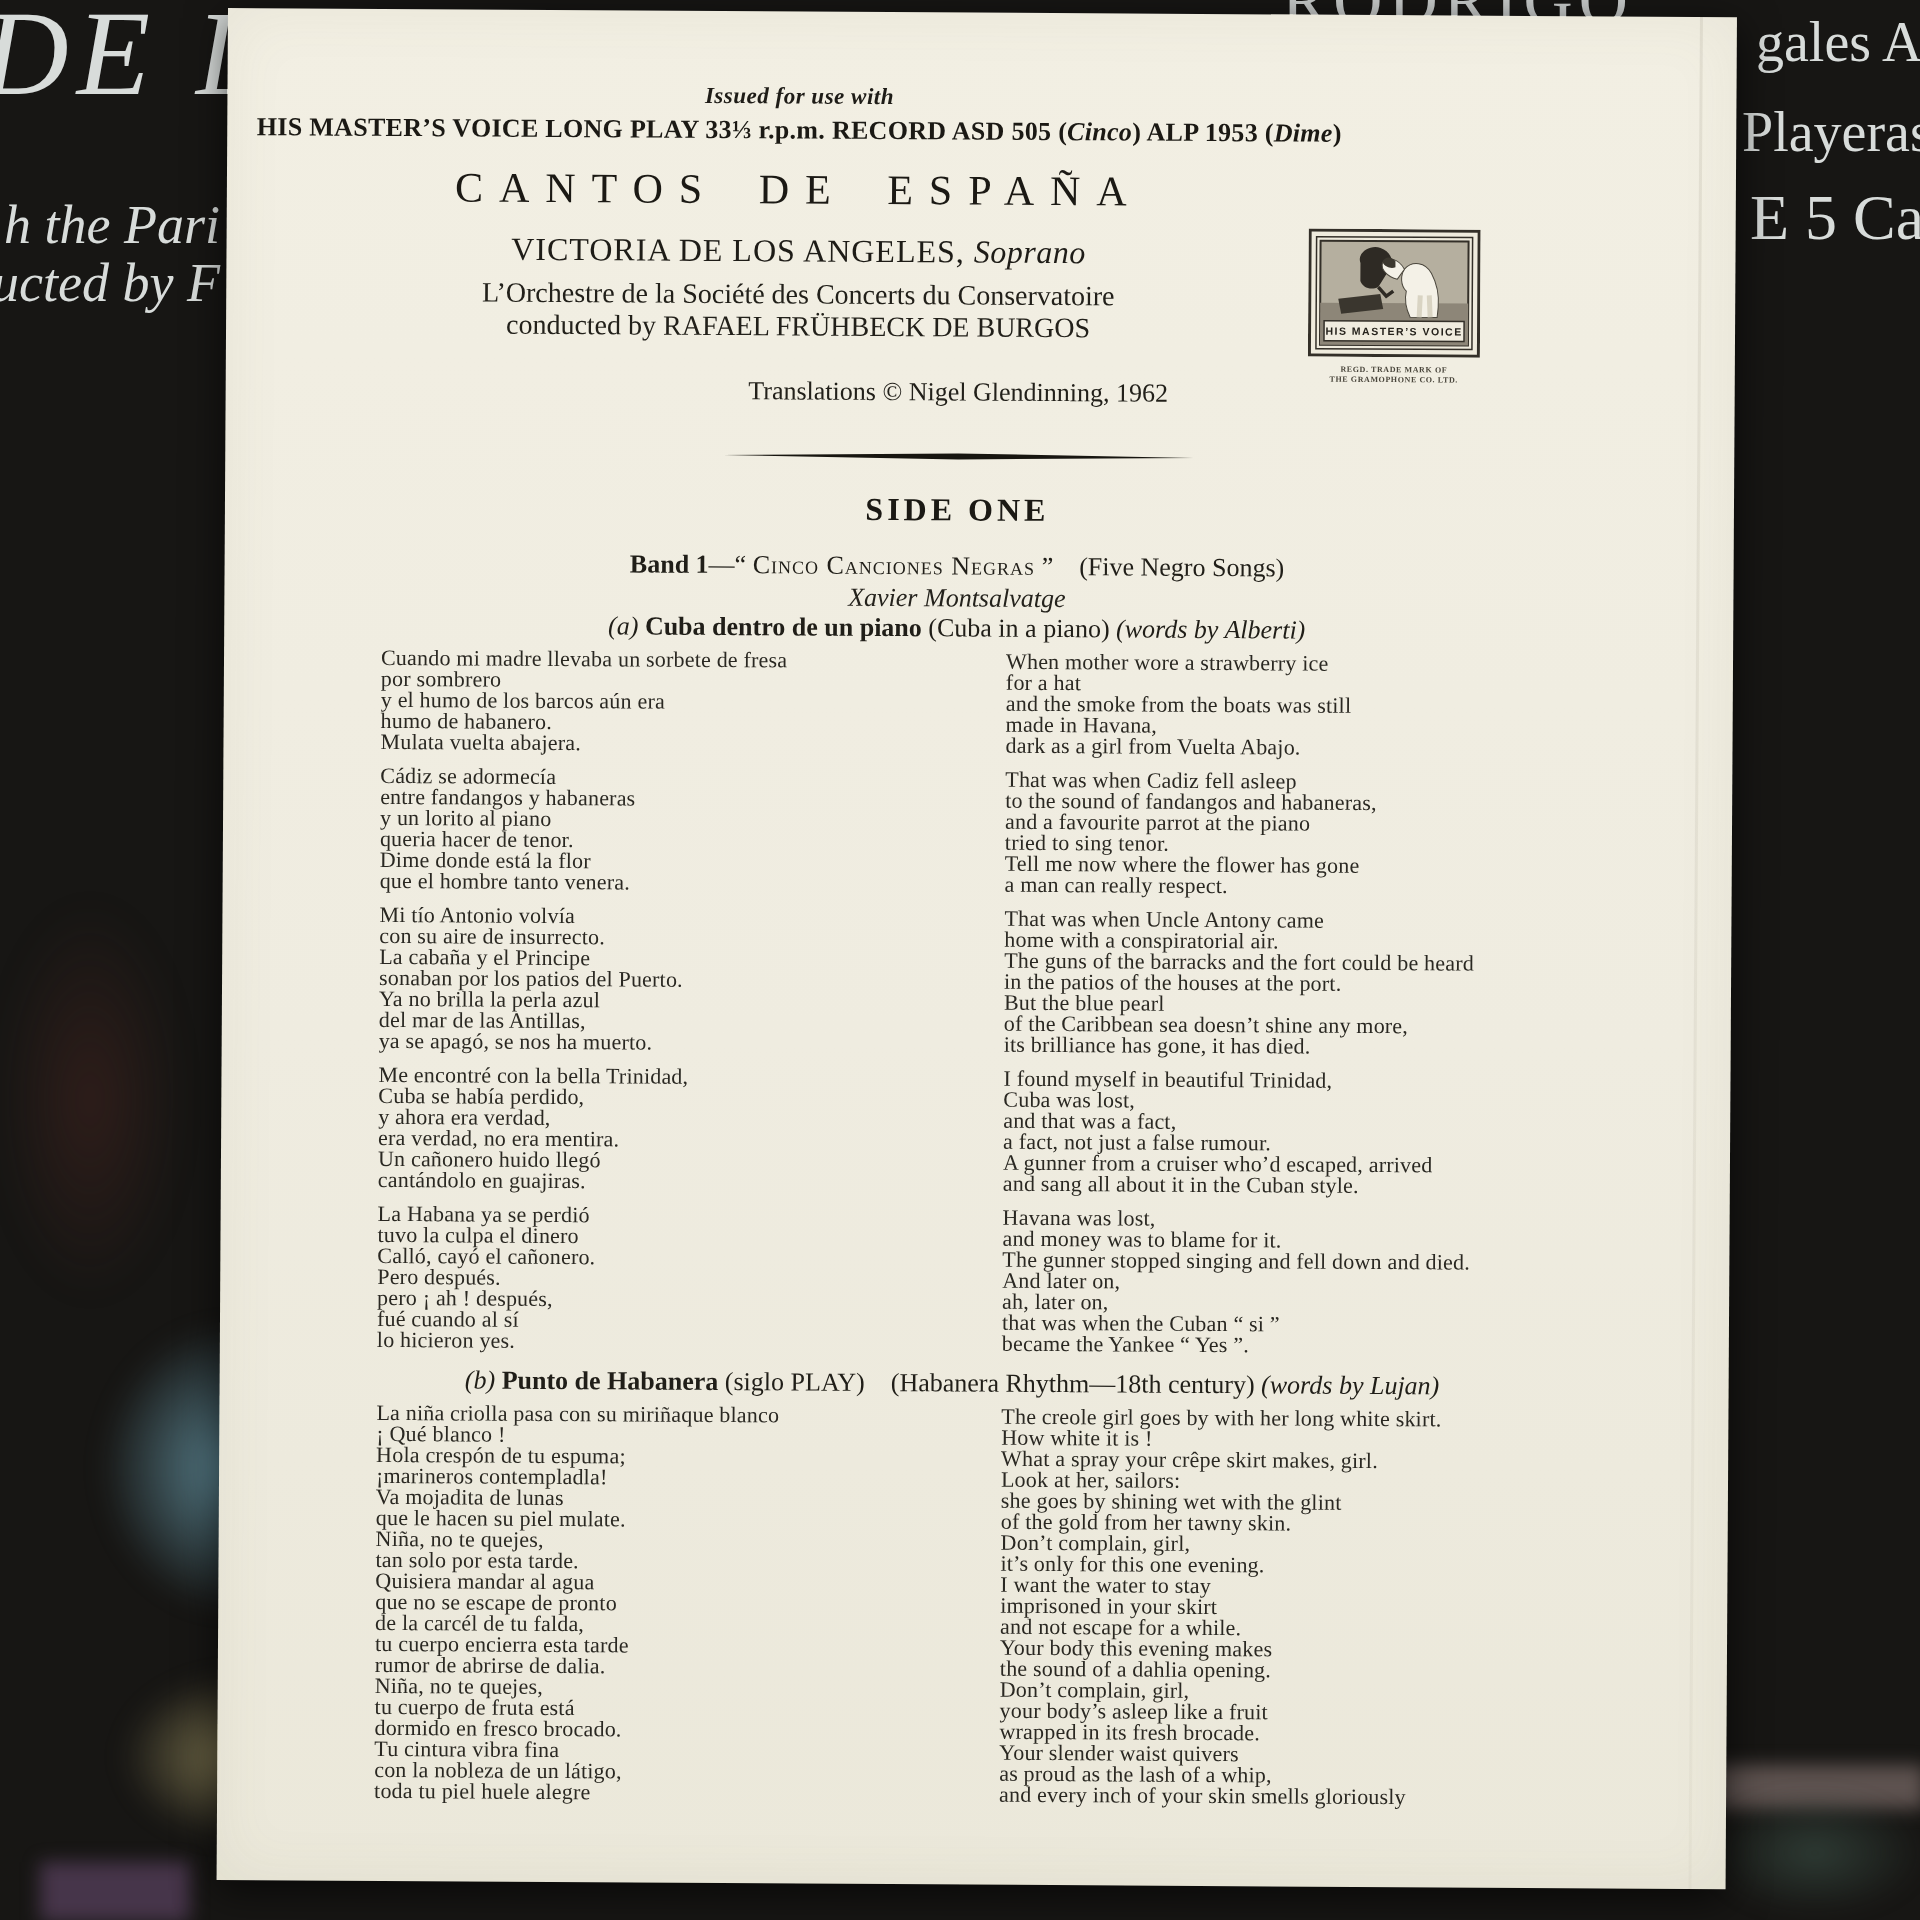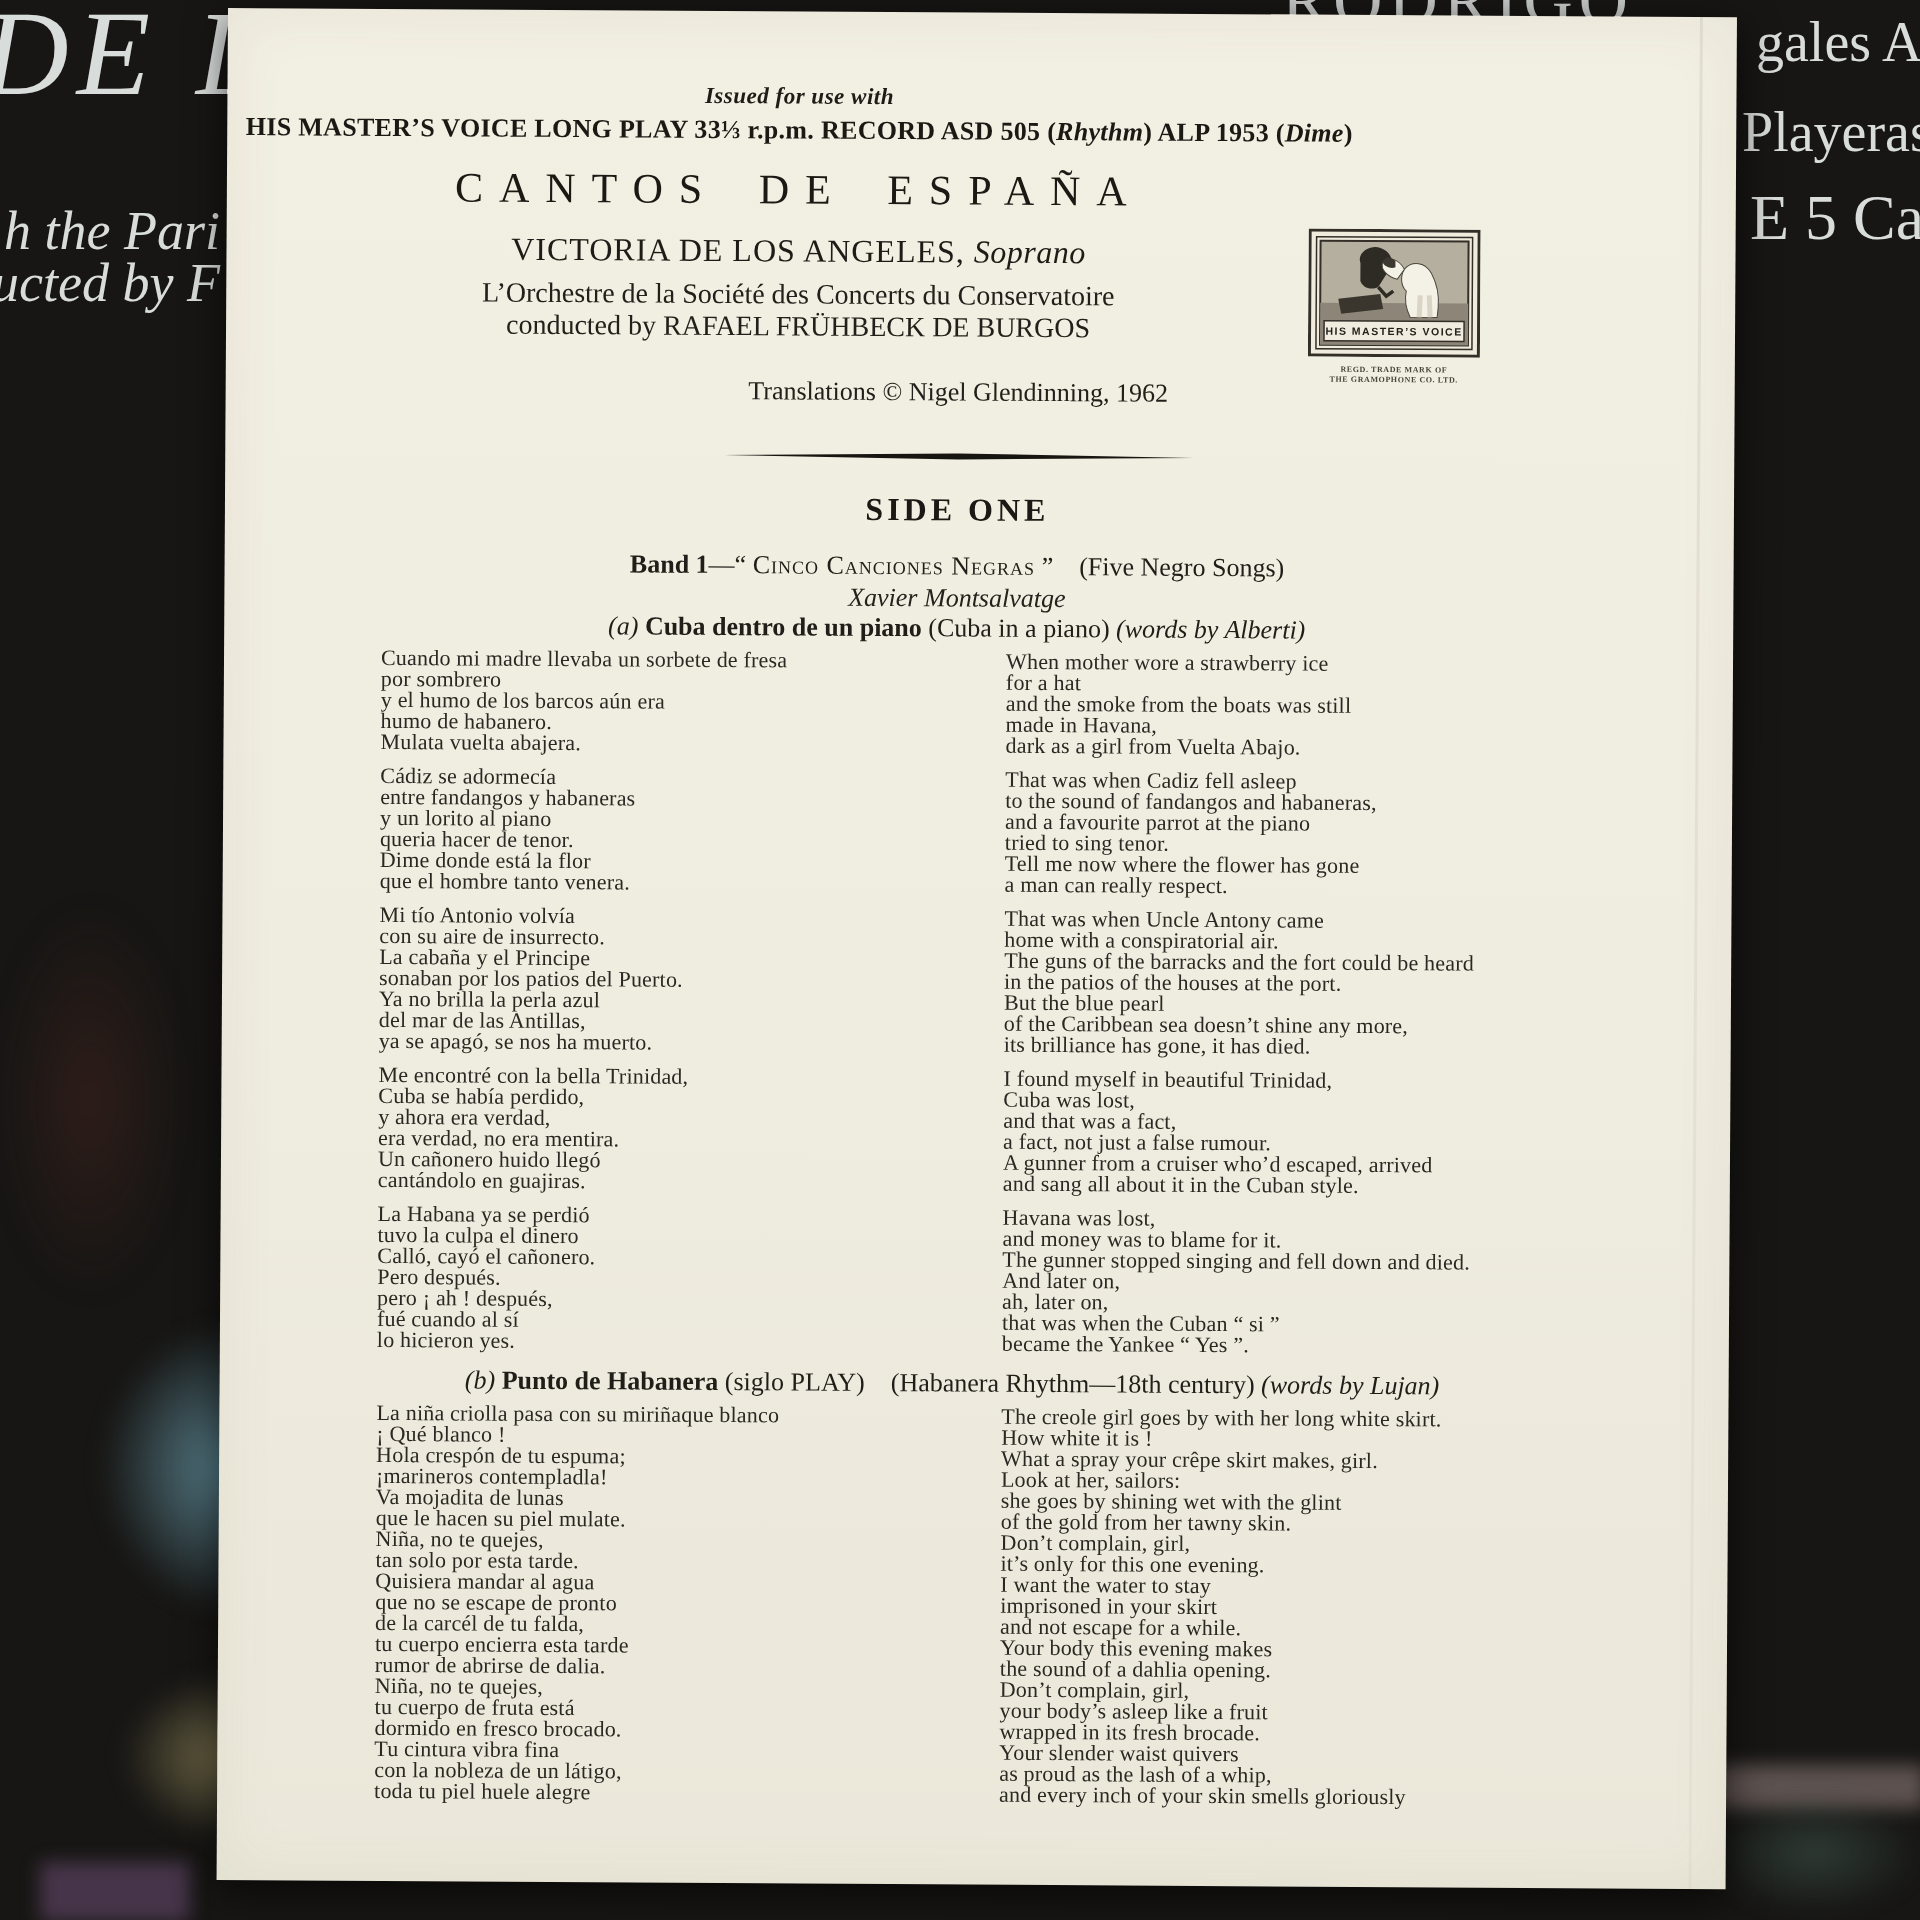--- a/index.html
+++ b/index.html
@@ -56,21 +56,21 @@
   .col-en{flex:1;}
   .lyric-line{font-size:22px;line-height:21px;letter-spacing:.2px;color:#2a2822;white-space:nowrap;}
   
   .hmv{position:absolute;left:1082px;top:214px;width:172px;text-align:center;}
   .hmv-trademark{margin-top:4px;font-size:8px;font-weight:bold;letter-spacing:.6px;color:#4a463c;line-height:10px;}
 </style>
 </head>
 <body>
 
 <div class="sleeve-text sv-italic" style="left:-18px;top:-6px;font-size:120px;letter-spacing:8px;">DE LO</div>
-<div class="sleeve-text sv-italic" style="left:4px;top:204px;font-size:54px;">h the Pari</div>
+<div class="sleeve-text sv-italic" style="left:4px;top:198px;font-size:54px;">h the Pari</div>
 <div class="sleeve-text sv-italic" style="left:-8px;top:256px;font-size:54px;">ucted by F</div>
 
 <div class="sleeve-text" style="left:1282px;top:-34px;font-size:68px;letter-spacing:6px;opacity:.85;">RODRIGO</div>
 <div class="sleeve-text" style="left:1756px;top:14px;font-size:56px;">gales A</div>
 <div class="sleeve-text" style="left:1742px;top:104px;font-size:56px;">Playeras</div>
 <div class="sleeve-text" style="left:1750px;top:186px;font-size:64px;">E 5 Car</div>
 
 <div class="blob" style="left:40px;top:1300px;width:330px;height:420px;filter:blur(12px);
             background:radial-gradient(55% 48% at 58% 40%, rgba(96,140,154,.95), rgba(96,140,154,0) 72%);"></div>
 <div class="blob" style="left:60px;top:1640px;width:300px;height:260px;filter:blur(12px);
@@ -81,21 +81,21 @@
             background:rgba(152,131,128,.55);"></div>
 <div class="blob" style="left:1700px;top:1790px;width:230px;height:140px;filter:blur(10px);
             background:radial-gradient(60% 55% at 50% 45%, rgba(62,84,74,.6), rgba(62,84,74,0) 80%);"></div>
 <div class="blob" style="left:40px;top:1862px;width:150px;height:60px;filter:blur(9px);
             background:rgba(118,84,128,.5);"></div>
 
 <div class="paper">
 
   <div class="header-block">
     <div class="issued">Issued for use with</div>
-    <div class="record-line"><span>HIS MASTER’S VOICE LONG PLAY 33⅓ r.p.m. RECORD ASD 505 (</span><span class="it">Rhythm</span><span>) ALP 1953 (</span><span class="it">Dime</span><span>)</span></div>
+    <div class="record-line"><span>HIS MASTER’S VOICE LONG PLAY 33⅓ r.p.m. RECORD ASD 505 (</span><span class="it">Cinco</span><span>) ALP 1953 (</span><span class="it">Dime</span><span>)</span></div>
     <div class="album-title">CANTOS DE ESPAÑA</div>
     <div class="artist-line"><span>VICTORIA DE LOS ANGELES, </span><span class="it">Soprano</span></div>
     <div class="orchestra-line">L’Orchestre de la Société des Concerts du Conservatoire</div>
     <div class="conductor-line">conducted by RAFAEL FRÜHBECK DE BURGOS</div>
   </div>
 
   <div class="center-block translations-line">Translations © Nigel Glendinning, 1962</div>
 
   <div class="hmv">
     <svg viewBox="0 0 172 128" width="172" height="128" xmlns="http://www.w3.org/2000/svg">

